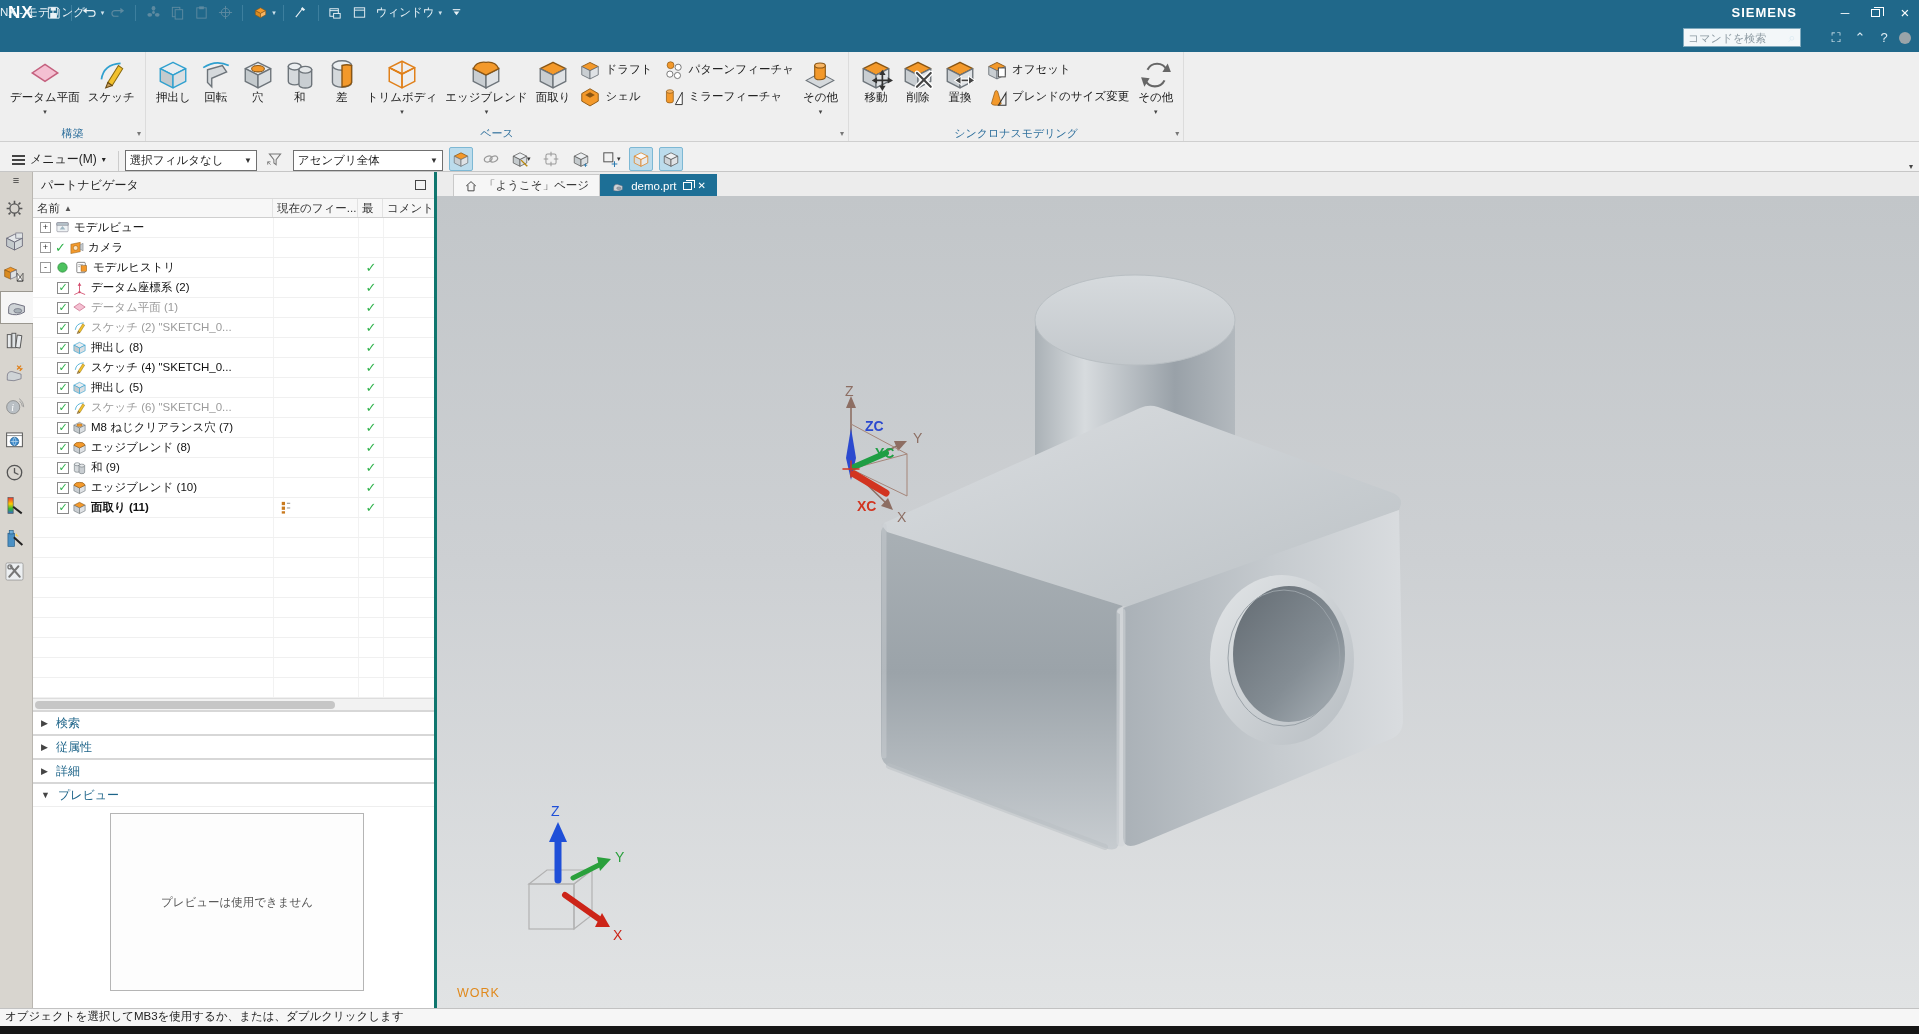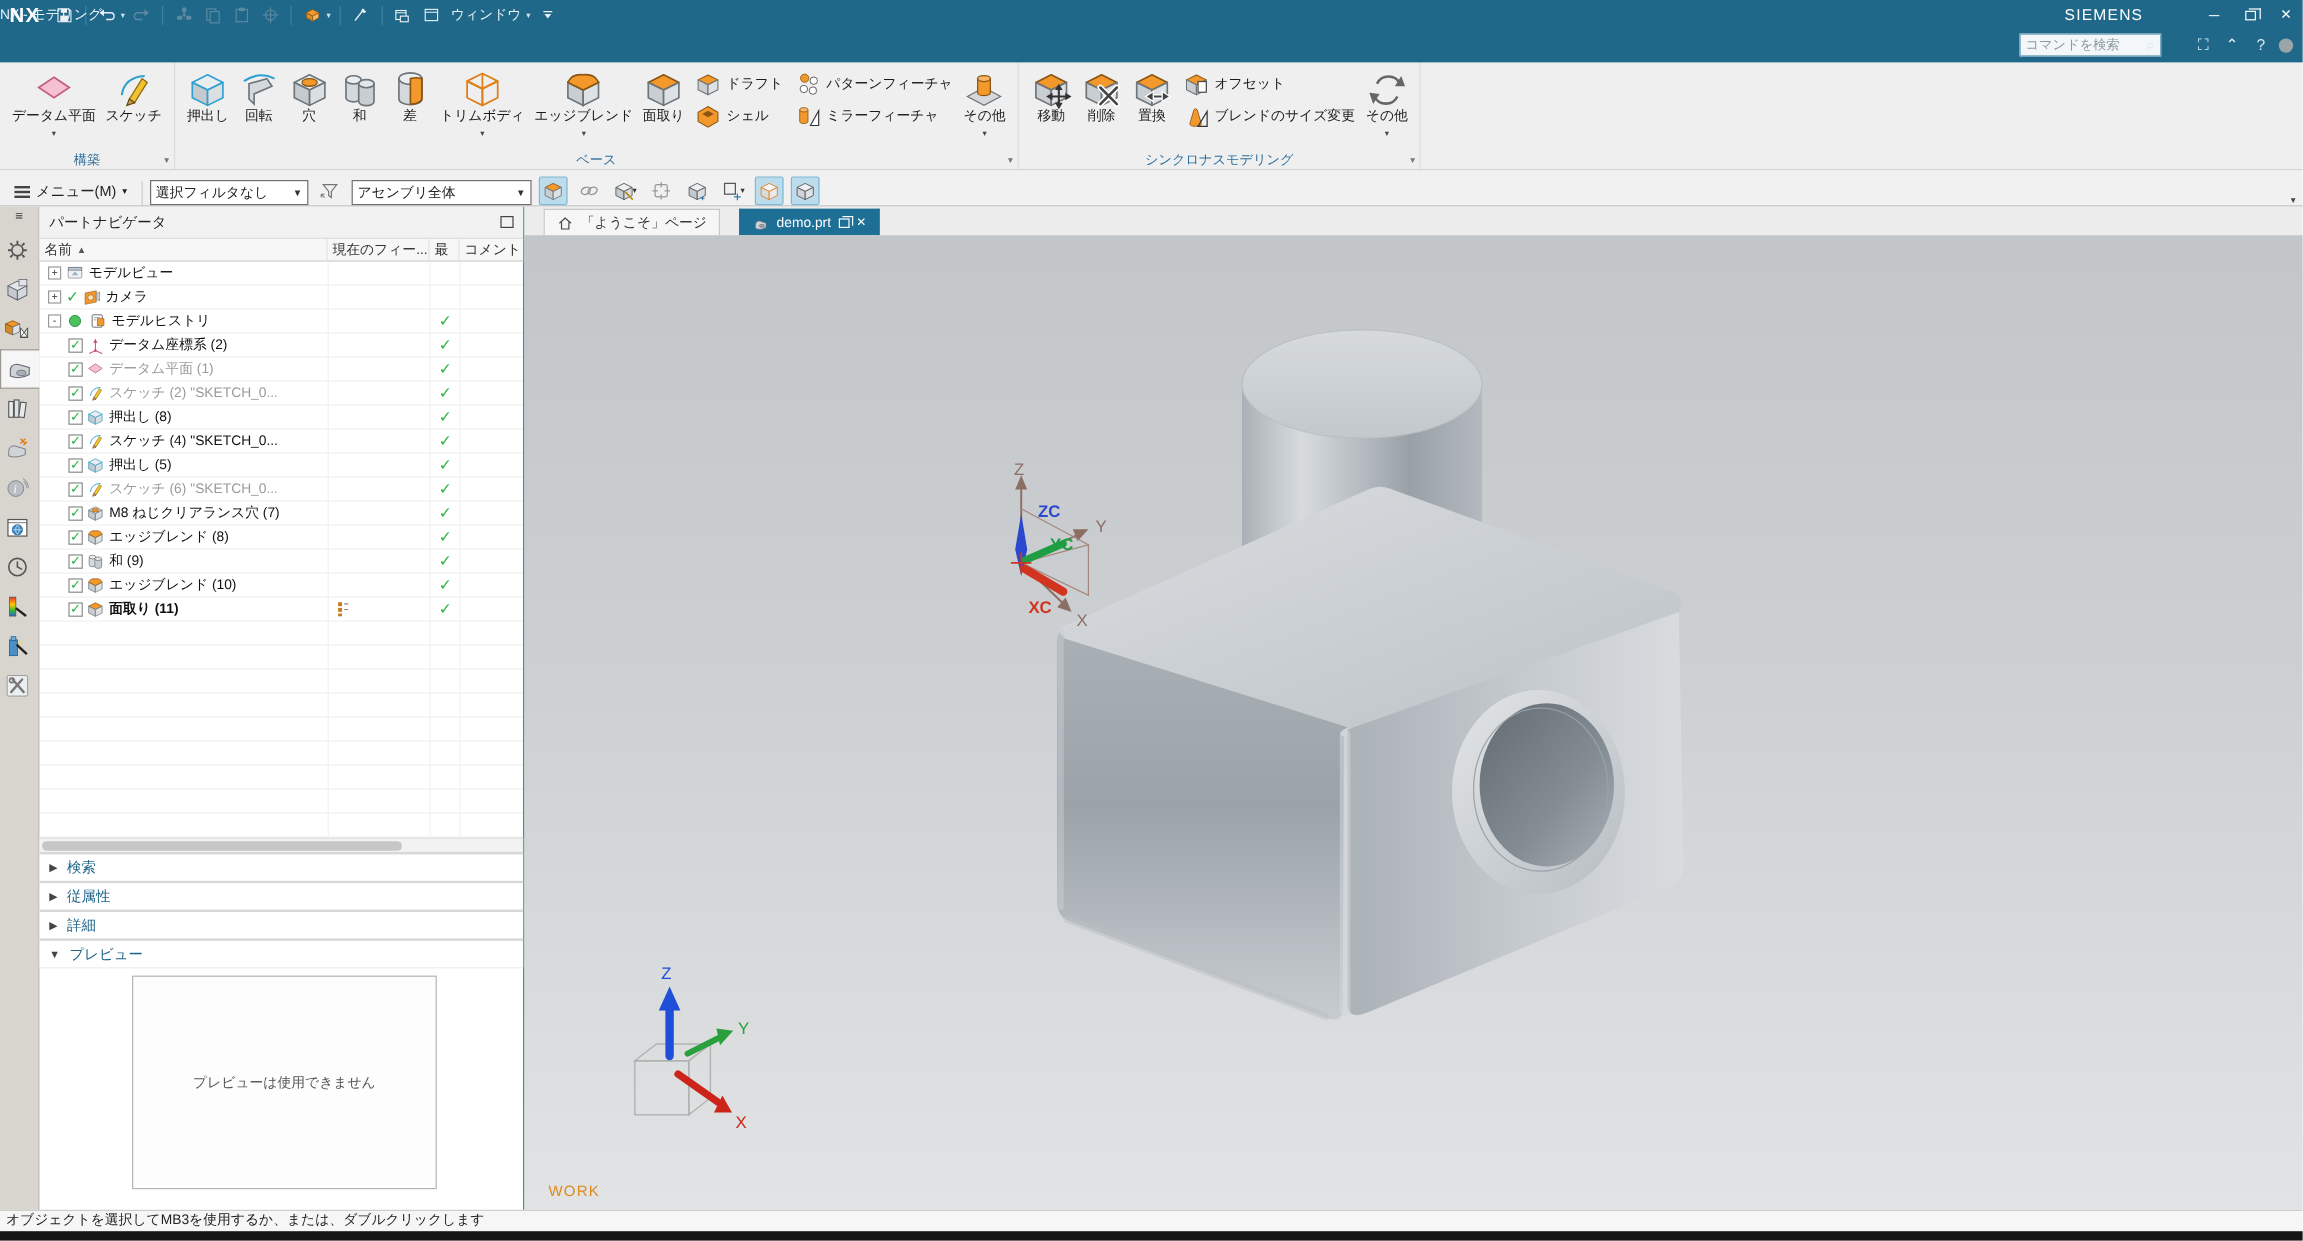--- a/index.html
+++ b/index.html
@@ -9,21 +9,21 @@
   .titlebar{height:25px;background:#20688a;display:flex;align-items:center;color:#eef6fa;position:relative}
   .nx-logo{font-weight:bold;font-size:17px;color:#fff;padding:0 10px 0 8px;letter-spacing:1px}
   .qat{display:flex;align-items:center;gap:4px}
   .qat .qi{width:20px;height:18px;display:flex;align-items:center;justify-content:center}
   .qat .qi svg{width:15px;height:15px}
   .qat .sep{width:1px;height:16px;background:#3d7f9e;margin:0 3px}
   .qat .dd{font-size:7px;color:#cfe2ec;margin-left:-2px}
   .qat .win-label{font-size:11.5px;color:#e8f2f7;margin:0 2px}
   .title-center{position:absolute;left:0;right:0;text-align:left;font-size:11.5px;color:#e9f2f7;pointer-events:none}
   .title-right{margin-left:auto;display:flex;align-items:center;gap:2px}
-  .brand{font-weight:normal;font-size:13px;letter-spacing:1px;color:#fff;margin-right:43px}
+  .brand{font-weight:bold;font-size:13px;letter-spacing:1px;color:#fff;margin-right:32px}
   .wbtn{width:28px;height:22px;display:flex;align-items:center;justify-content:center;color:#fff;font-size:12px}
   .restore-glyph{width:9px;height:8px;border:1px solid #fff;position:relative;background:transparent}
   .restore-glyph:before{content:"";position:absolute;left:2px;top:-3px;width:9px;height:8px;border:1px solid #fff;border-bottom:none;border-left:none}
   
   .menubar{height:27px;background:#20688a;display:flex;align-items:flex-end;position:relative}
   .mtabs{display:flex;align-items:flex-end;height:100%;padding-left:6px}
   .mtab{padding:5px 15px 6px;font-size:12.5px;color:#e6eff5;position:relative;cursor:default}
   .mtab.active{color:#f3cb52;font-weight:bold}
   .mtab.active:after{content:"";position:absolute;left:6px;right:6px;bottom:0;height:3px;background:#e9b43d}
   .menubar-right{position:absolute;right:8px;top:3px;display:flex;align-items:center;gap:6px}
@@ -60,21 +60,21 @@
   .ti .arr{font-size:7px;color:#333;margin-left:-2px}
   .toolrow-end{position:absolute;right:6px;color:#444;font-size:8px}
   
   .main{display:flex;height:836px}
   .resbar{width:33px;background:#d8d5cf;border-right:1px solid #b9b6b0;display:flex;flex-direction:column;align-items:center;padding-top:2px}
   .resbar .rb-top{font-size:11px;color:#333;height:18px}
   .rbi{width:29px;height:33px;display:flex;align-items:center;justify-content:center}
   .rbi svg{width:21px;height:21px}
   .rbi.active{background:#f6f6f6;border:1px solid #9a978f;border-right:none;width:33px}
   
-  .partnav{width:404px;background:#fff;border-right:1px solid #0f766e;display:flex;flex-direction:column}
+  .partnav{width:404px;background:#fff;border-right:3px solid #0f766e;display:flex;flex-direction:column}
   .pn-header{height:26px;background:#f2f2f2;display:flex;align-items:center;justify-content:space-between;padding:0 8px;font-size:12px;color:#222}
   .pn-float{width:11px;height:10px;border:1px solid #444}
   .pn-cols{height:20px;display:flex;border-top:1px solid #d9d9d9;border-bottom:1px solid #cfcfcf;background:#f7f7f7;font-size:11.5px;color:#333}
   .pn-col{padding:2px 4px;border-right:1px solid #e2e2e2;display:flex;align-items:center;gap:4px;overflow:hidden;white-space:nowrap}
   .sort-arr{font-size:8px;color:#555}
   .pn-tree{height:480px;overflow:hidden;font-size:11.5px}
   .trow{height:20px;display:flex;align-items:center;border-bottom:1px solid #f0f0f0;color:#111;white-space:nowrap}
   .trow .c-name{width:240px;display:flex;align-items:center;overflow:hidden}
   .trow .c-cur{width:85px;border-left:1px solid #f2f2f2;height:100%;display:flex;align-items:center;padding-left:4px}
   .trow .c-ext{width:25px;border-left:1px solid #f2f2f2;height:100%;display:flex;align-items:center;justify-content:center}
@@ -87,21 +87,21 @@
   .t-gray{color:#9b9b9b}
   .t-bold{font-weight:bold}
   .pn-hscroll{height:12px;background:#f2f2f2;border-top:1px solid #ddd;position:relative}
   .pn-hscroll .thumb{position:absolute;left:2px;top:2px;height:8px;width:300px;background:#c6c6c6;border-radius:4px}
   .pn-sec{height:24px;border-top:2px solid #d7d7d7;display:flex;align-items:center;gap:8px;padding:0 8px;color:#1d6489;font-size:12px;background:#fff}
   .pn-sec .tri{color:#444;font-size:9px}
   .pn-preview-body{flex:1;position:relative;border-top:1px solid #eee}
   .pn-preview-box{position:absolute;left:77px;top:6px;width:254px;height:178px;border:1px solid #b5b5b5;background:#fdfdfd;display:flex;align-items:center;justify-content:center;color:#555;font-size:11.5px}
   
   .workarea{flex:1;display:flex;flex-direction:column}
-  .tabbar{height:24px;background:#ececec;display:flex;align-items:flex-end;padding-left:16px;gap:16px}
+  .tabbar{height:24px;background:#ececec;display:flex;align-items:flex-end;padding-left:16px;gap:0}
   .dtab{height:22px;display:flex;align-items:center;gap:6px;padding:0 10px;font-size:11.5px;border:1px solid #c9c9c9;border-bottom:none;background:#f6f6f6;color:#333}
   .dtab svg{width:14px;height:14px}
   .dtab.active{background:#1d6f96;color:#fff;border-color:#1d6f96}
   .dtab .tbtn{font-size:10px;color:#fff}
   .dtab .tbtn.restore{width:9px;height:8px;border:1px solid #fff;position:relative}
   .dtab .tbtn.restore:before{content:"";position:absolute;left:2px;top:-3px;width:8px;height:7px;border:1px solid #fff;border-bottom:none;border-left:none}
   .viewport{flex:1;position:relative;background:linear-gradient(180deg,#c2c6c9 0%,#cdd0d3 45%,#e1e3e4 100%);overflow:hidden}
   .viewport svg.scene{position:absolute;left:0;top:0}
   .work-label{position:absolute;left:20px;bottom:8px;color:#e0891c;font-size:12.5px;letter-spacing:1px}
   

